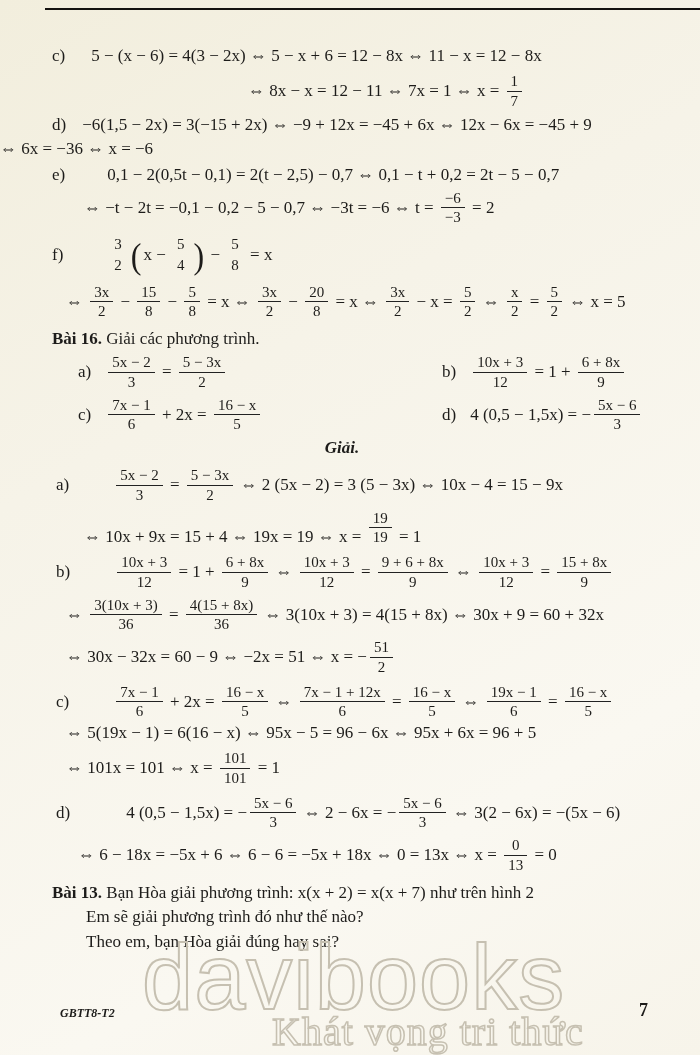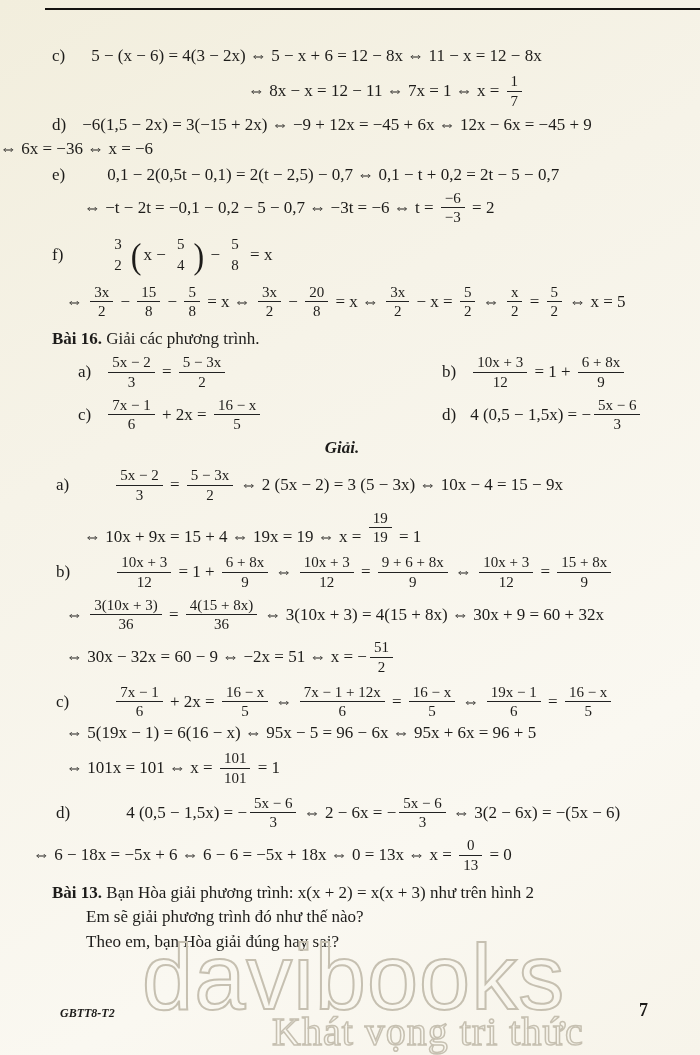--- a/index.html
+++ b/index.html
@@ -69,22 +69,22 @@
     <div class="center-line">Giải.</div>
     <div class="mline" style="padding-left: 56px; margin-bottom: 4px;"><span class="lbl" style="margin-right: 44px;">a)</span><span class="frac"><span class="num">5x − 2</span><span class="den">3</span></span><span class="tx"> = </span><span class="frac"><span class="num">5 − 3x</span><span class="den">2</span></span><span class="tx"> ⇔ 2 (5x − 2) = 3 (5 − 3x) ⇔ 10x − 4 = 15 − 9x</span></div>
     <div class="mline" style="padding-left: 84px; margin-bottom: 6px; align-items: flex-end;"><span class="tx">⇔ 10x + 9x = 15 + 4 ⇔ 19x = 19 ⇔ x = </span><span class="frac"><span class="num">19</span><span class="den">19</span></span><span class="tx"> = 1</span></div>
     <div class="mline" style="padding-left: 56px; margin-bottom: 4px;"><span class="lbl" style="margin-right: 44px;">b)</span><span class="frac"><span class="num">10x + 3</span><span class="den">12</span></span><span class="tx"> = 1 + </span><span class="frac"><span class="num">6 + 8x</span><span class="den">9</span></span><span class="tx"> ⇔ </span><span class="frac"><span class="num">10x + 3</span><span class="den">12</span></span><span class="tx"> = </span><span class="frac"><span class="num">9 + 6 + 8x</span><span class="den">9</span></span><span class="tx"> ⇔ </span><span class="frac"><span class="num">10x + 3</span><span class="den">12</span></span><span class="tx"> = </span><span class="frac"><span class="num">15 + 8x</span><span class="den">9</span></span></div>
     <div class="mline" style="padding-left: 66px; margin-bottom: 4px;"><span class="tx">⇔ </span><span class="frac"><span class="num">3(10x + 3)</span><span class="den">36</span></span><span class="tx"> = </span><span class="frac"><span class="num">4(15 + 8x)</span><span class="den">36</span></span><span class="tx"> ⇔ 3(10x + 3) = 4(15 + 8x) ⇔ 30x + 9 = 60 + 32x</span></div>
     <div class="mline" style="padding-left: 66px; margin-bottom: 6px;"><span class="tx">⇔ 30x − 32x = 60 − 9 ⇔ −2x = 51 ⇔ x = −</span><span class="frac"><span class="num">51</span><span class="den">2</span></span></div>
     <div class="mline" style="padding-left: 56px; margin-bottom: 2px;"><span class="lbl" style="margin-right: 44px;">c)</span><span class="frac"><span class="num">7x − 1</span><span class="den">6</span></span><span class="tx"> + 2x = </span><span class="frac"><span class="num">16 − x</span><span class="den">5</span></span><span class="tx"> ⇔ </span><span class="frac"><span class="num">7x − 1 + 12x</span><span class="den">6</span></span><span class="tx"> = </span><span class="frac"><span class="num">16 − x</span><span class="den">5</span></span><span class="tx"> ⇔ </span><span class="frac"><span class="num">19x − 1</span><span class="den">6</span></span><span class="tx"> = </span><span class="frac"><span class="num">16 − x</span><span class="den">5</span></span></div>
     <div class="mline" style="padding-left: 66px; margin-bottom: 6px;"><span class="tx">⇔ 5(19x − 1) = 6(16 − x) ⇔ 95x − 5 = 96 − 6x ⇔ 95x + 6x = 96 + 5</span></div>
     <div class="mline" style="padding-left: 66px; margin-bottom: 6px;"><span class="tx">⇔ 101x = 101 ⇔ x = </span><span class="frac"><span class="num">101</span><span class="den">101</span></span><span class="tx"> = 1</span></div>
     <div class="mline" style="padding-left: 56px; margin-bottom: 4px;"><span class="lbl" style="margin-right: 56px;">d)</span><span class="tx">4 (0,5 − 1,5x) = −</span><span class="frac"><span class="num">5x − 6</span><span class="den">3</span></span><span class="tx"> ⇔ 2 − 6x = −</span><span class="frac"><span class="num">5x − 6</span><span class="den">3</span></span><span class="tx"> ⇔ 3(2 − 6x) = −(5x − 6)</span></div>
-    <div class="mline" style="padding-left: 33px; margin-bottom: 8px;"><span class="tx">⇔ 6 − 18x = −5x + 6 ⇔ 6 − 6 = −5x + 18x ⇔ 0 = 13x ⇔ x = </span><span class="frac"><span class="num">0</span><span class="den">13</span></span><span class="tx"> = 0</span></div>
-    <div class="head" style="padding-left: 52px; margin-bottom: 4px;"><span class="b">Bài 13.</span><span> Bạn Hòa giải phương trình: x(x + 2) = x(x + 3) như trên hình 2</span></div>
+    <div class="mline" style="padding-left: 78px; margin-bottom: 8px;"><span class="tx">⇔ 6 − 18x = −5x + 6 ⇔ 6 − 6 = −5x + 18x ⇔ 0 = 13x ⇔ x = </span><span class="frac"><span class="num">0</span><span class="den">13</span></span><span class="tx"> = 0</span></div>
+    <div class="head" style="padding-left: 52px; margin-bottom: 4px;"><span class="b">Bài 13.</span><span> Bạn Hòa giải phương trình: x(x + 2) = x(x + 7) như trên hình 2</span></div>
     <div class="para" style="padding-left: 86px;">Em sẽ giải phương trình đó như thế nào?</div>
     <div class="para" style="padding-left: 86px;">Theo em, bạn Hòa giải đúng hay sai?</div>
   </div>
 
 <div class="watermark1">davibooks</div>
 <div class="watermark2">Khát vọng tri thức</div>
 <div class="footer-left">GBTT8-T2</div>
 <div class="page-num">7</div>
 
 </body></html>

